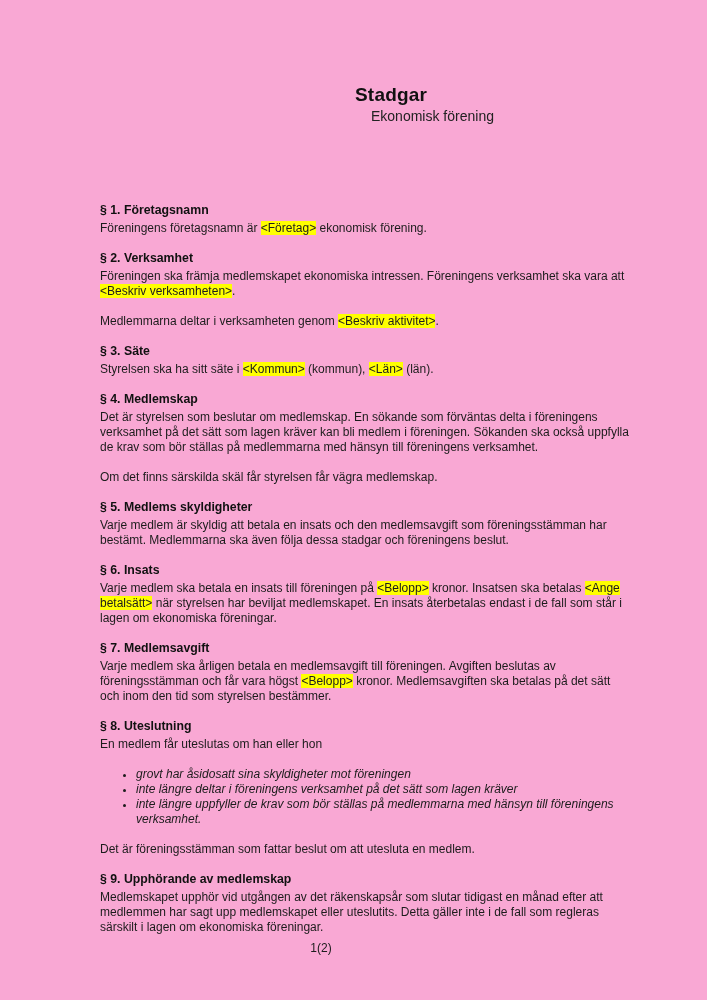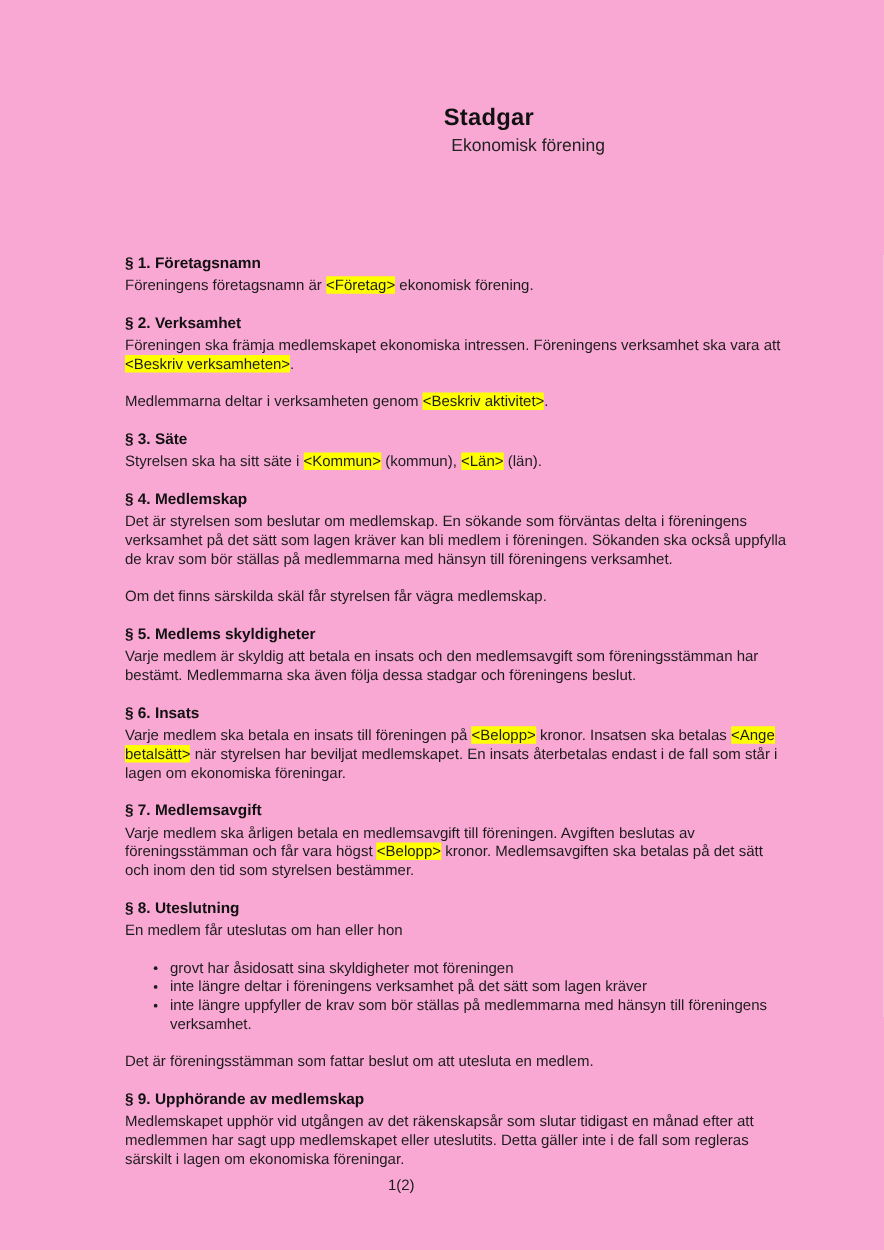--- a/index.html
+++ b/index.html
@@ -25,21 +25,21 @@
     line-height: 1.15;
   }
   .doc-title {
     margin: 0;
     font-size: 19px;
     font-weight: bold;
     letter-spacing: 0.2px;
     color: #111;
   }
   .doc-subtitle {
-    margin: 2px 0 0 6px;
+    margin: 2px 0 0 16px;
     font-size: 14px;
     font-weight: normal;
     color: #222;
   }
   .content {
     position: absolute;
     top: 203px;
     left: 100px;
     width: 530px;
     font-size: 12px;
@@ -53,20 +53,21 @@
     font-weight: bold;
     color: #111;
   }
   p.para {
     margin: 0 0 15px 0;
   }
   ul.bullets {
     margin: 0 0 15px 0;
     padding: 0 0 0 36px;
     list-style: disc outside;
+    font-style: italic;
   }
   ul.bullets li {
     margin: 0;
     padding: 0;
   }
   ul.bullets li::marker {
     font-size: 11px;
   }
   .hl {
     background: var(--hl, #ffff00);

